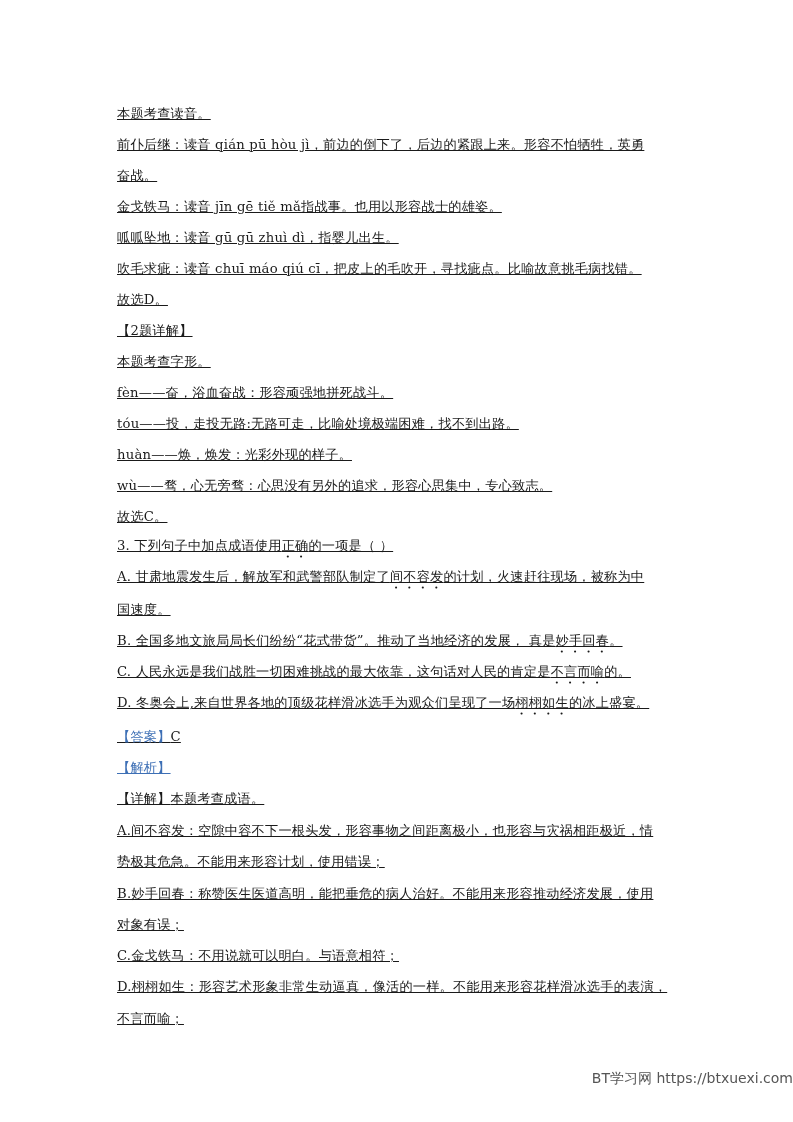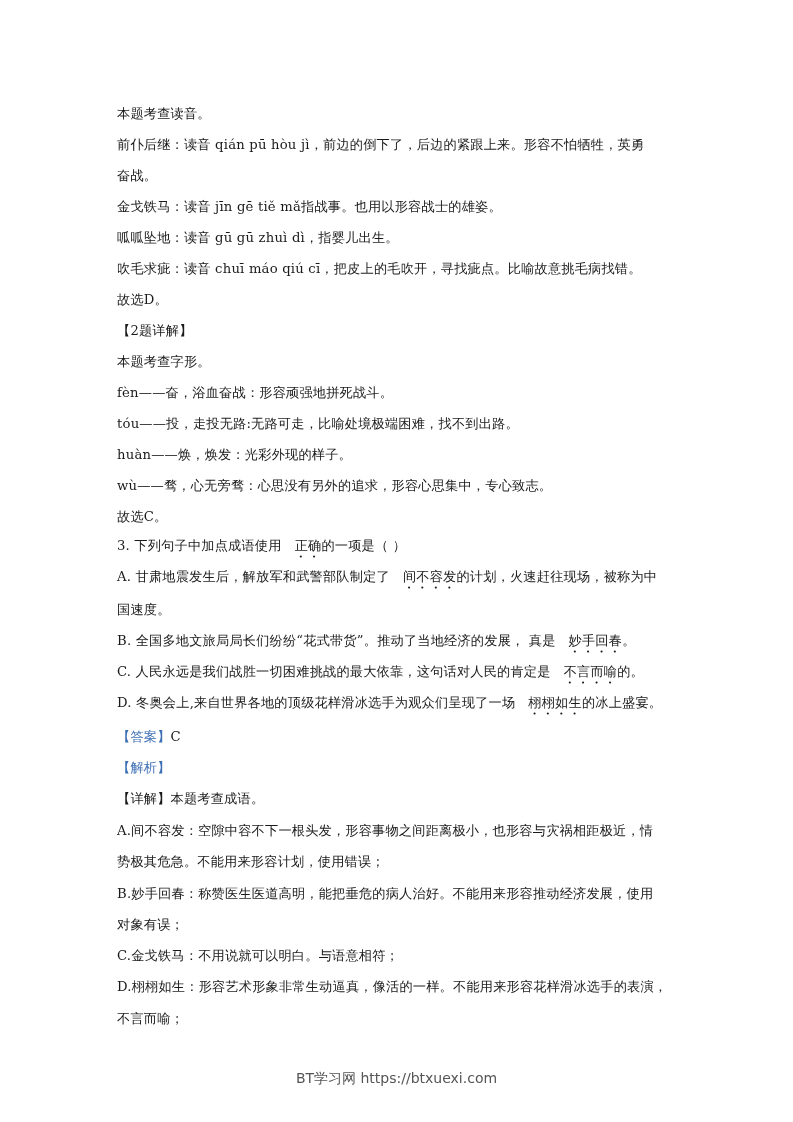--- a/index.html
+++ b/index.html
@@ -4,29 +4,29 @@
 <style>
   html, body { margin: 0; padding: 0; background: #ffffff; }
   body {
     width: 793px; height: 1122px; position: relative; overflow: hidden;
     font-family: "DejaVu Serif", "Liberation Serif", serif;
     color: #1a1a1a;
   }
   .page { position: absolute; left: 117px; top: 0; width: 570px; }
   .line {
     position: absolute; left: 0; white-space: nowrap;
-    font-size: 13.2px; line-height: 20px; letter-spacing: 0.2px;
+    font-size: 13.2px; line-height: 20px; letter-spacing: 0.2px; text-decoration: underline;
   }
   .blue { color: #3d6fb5; text-align: right; }
   .dot {
     text-emphasis: dot; -webkit-text-emphasis: dot;
-    text-emphasis-position: under; margin-left: 13px; -webkit-text-emphasis-position: under;
+    text-emphasis-position: under; -webkit-text-emphasis-position: under;
   }
   .footer {
-    position: absolute; left: 0; width: 793px; top: 1070px; text-align: center;
+    position: absolute; left: 0; width: 793px; top: 1070px; text-align: right;
     font-family: "DejaVu Sans", "Liberation Sans", sans-serif;
     font-size: 14px; color: #555555;
   }
 </style>
 </head>
 <body>
 
 <div class="page">
 
   <div class="line" style="top:104px">本题考查读音。</div>

